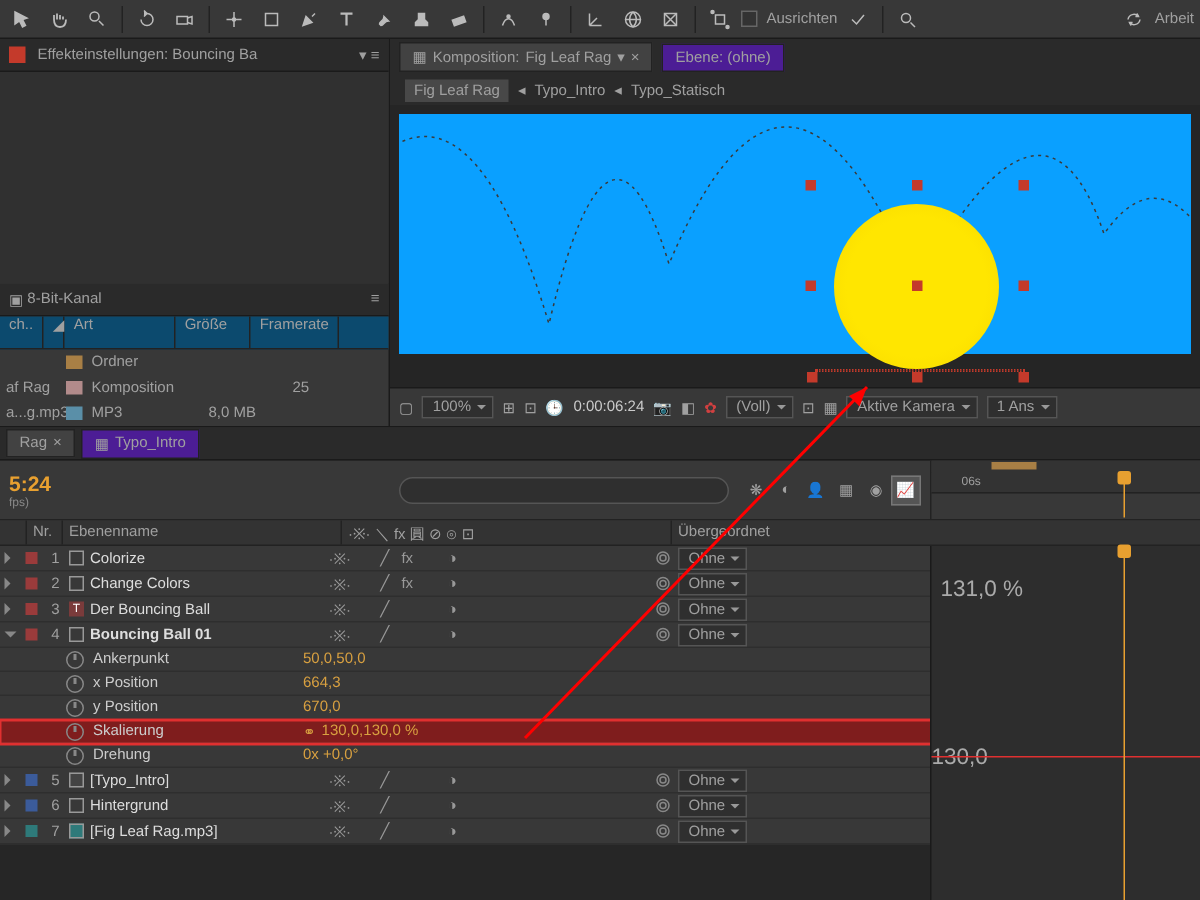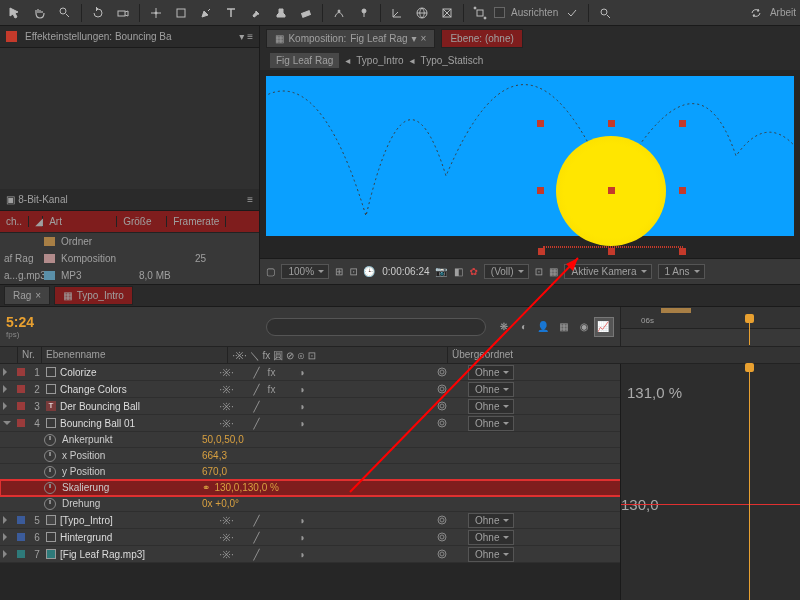--- a/index.html
+++ b/index.html
@@ -7,29 +7,29 @@
   .toolbar{height:26px;background:#383838;border-bottom:1px solid #1a1a1a;display:flex;align-items:center;padding:0 4px;gap:3px}
   .tool{width:22px;height:22px;display:flex;align-items:center;justify-content:center;cursor:pointer;color:#bbb}
   .tool svg{stroke:#bbb;fill:none}
   .sep{width:1px;height:18px;background:#222;margin:0 2px}
   .check{width:11px;height:11px;border:1px solid #666;background:#333;margin-right:3px}
   .upper{display:flex;height:258px}
   .panelL{width:260px;background:#383838;border-right:1px solid #1a1a1a;display:flex;flex-direction:column}
   .tabrow{height:22px;background:#2a2a2a;display:flex;align-items:center;padding:0 6px;border-bottom:1px solid #1a1a1a}
   .swatch{width:11px;height:11px;background:#c43a2b;margin-right:8px}
   .spacer{flex:1}
-  .projhdr{height:22px;background:#7f1d1d;display:flex;align-items:center;border-bottom:1px solid #222;font-size:9px}
+  .projhdr{height:22px;background:#0c4a6e;display:flex;border-bottom:1px solid #222;font-size:9px}
   .projhdr span{padding:0 6px;border-right:1px solid #222}
   .projrow{height:17px;display:flex;align-items:center;padding:0 4px;gap:6px}
   .folder{width:11px;height:9px;background:#a87f45}
   .pc{width:11px;height:9px;background:#b28b8b}
   .pa{width:11px;height:9px;background:#5a8fa8}
   .panelR{flex:1;background:#2a2a2a;display:flex;flex-direction:column}
   .comptabs{height:24px;display:flex;align-items:center;padding:0 6px;gap:6px}
-  .tab{background:#7f1d1d;padding:3px 8px;border:1px solid #222;display:flex;align-items:center;gap:4px}
+  .tab{background:#4c1d95;padding:3px 8px;border:1px solid #222;display:flex;align-items:center;gap:4px}
   .tabA{background:#424242}
   .bcrumb{height:20px;display:flex;align-items:center;padding:0 10px;gap:6px}
   .viewer{flex:1;background:#252525;padding:6px 6px 0;position:relative}
   .canvas{width:100%;height:160px;background:#0aa0ff;position:relative;overflow:visible}
   .sun{width:110px;height:110px;border-radius:50%;background:radial-gradient(circle,#ffe600 60%,#f5d600 100%);position:absolute;left:290px;top:60px}
   .handle{width:7px;height:7px;background:#c43a2b;position:absolute}
   .bpath{position:absolute;top:0;left:0;width:100%;height:100%}
   .seldash{position:absolute;border:1px dotted #c43a2b}
   .vtoolbar{height:26px;background:#383838;border-top:1px solid #1a1a1a;display:flex;align-items:center;padding:0 6px;gap:6px;font-size:10px}
   .drop{background:#2f2f2f;border:1px solid #555;padding:1px 14px 1px 6px;position:relative}
@@ -54,24 +54,24 @@
   .c-name{width:186px;padding:2px 4px;border-right:1px solid #222}
   .c-sw{width:220px;padding:2px 4px;border-right:1px solid #222;display:flex;gap:3px;align-items:center}
   .c-par{width:150px;padding:2px 4px}
   .layer{height:17px;display:flex;align-items:center;border-bottom:1px solid #2e2e2e}
   .layer .sq{width:8px;height:8px;margin:0 3px}
   .layer .tw{width:0;height:0;border:4px solid transparent;border-left-color:#888;margin:0 3px}
   .layer.open .tw{border-left-color:transparent;border-top-color:#888;margin-top:3px}
   .layer .nr{width:18px;text-align:center}
   .layer .chip{width:10px;height:10px;border:1px solid #999;margin-right:4px}
   .layer .nm{flex:0 0 156px;color:#ddd;font-size:10px;overflow:hidden;white-space:nowrap}
-  .layer .nm.b{font-weight:normal}
+  .layer .nm.b{font-weight:bold}
   .layer .swc{width:220px;display:flex;align-items:center;gap:2px;padding-left:4px}
   .sws{width:13px;height:13px;display:flex;align-items:center;justify-content:center;color:#999}
-  .layer .par{width:150px;display:flex;align-items:center;gap:20px}
+  .layer .par{width:150px;display:flex;align-items:center;gap:4px}
   .spiral{width:12px;height:12px;color:#888}
   .prop{height:16px;display:flex;align-items:center;padding-left:44px;border-bottom:1px solid #2e2e2e}
   .prop .stopw{width:12px;height:12px;border:1px solid #888;border-radius:50%;margin-right:6px;position:relative}
   .prop .stopw:after{content:"";position:absolute;width:2px;height:4px;background:#888;left:4px;top:1px}
   .prop .pn{width:140px;color:#ccc}
   .prop .pv{color:#d8a040;width:200px}
   .prop.sel{background:#7f1d1d;outline:2px solid #e03030;outline-offset:-1px}
   .graph{position:absolute;right:0;top:0;width:180px;height:290px;background:#2d2d2d;border-left:1px solid #1a1a1a}
   .graph .val{position:absolute;font-size:15px;color:#aaa}
   .graph .hline{position:absolute;left:0;right:0;height:1px;background:#e03030}

